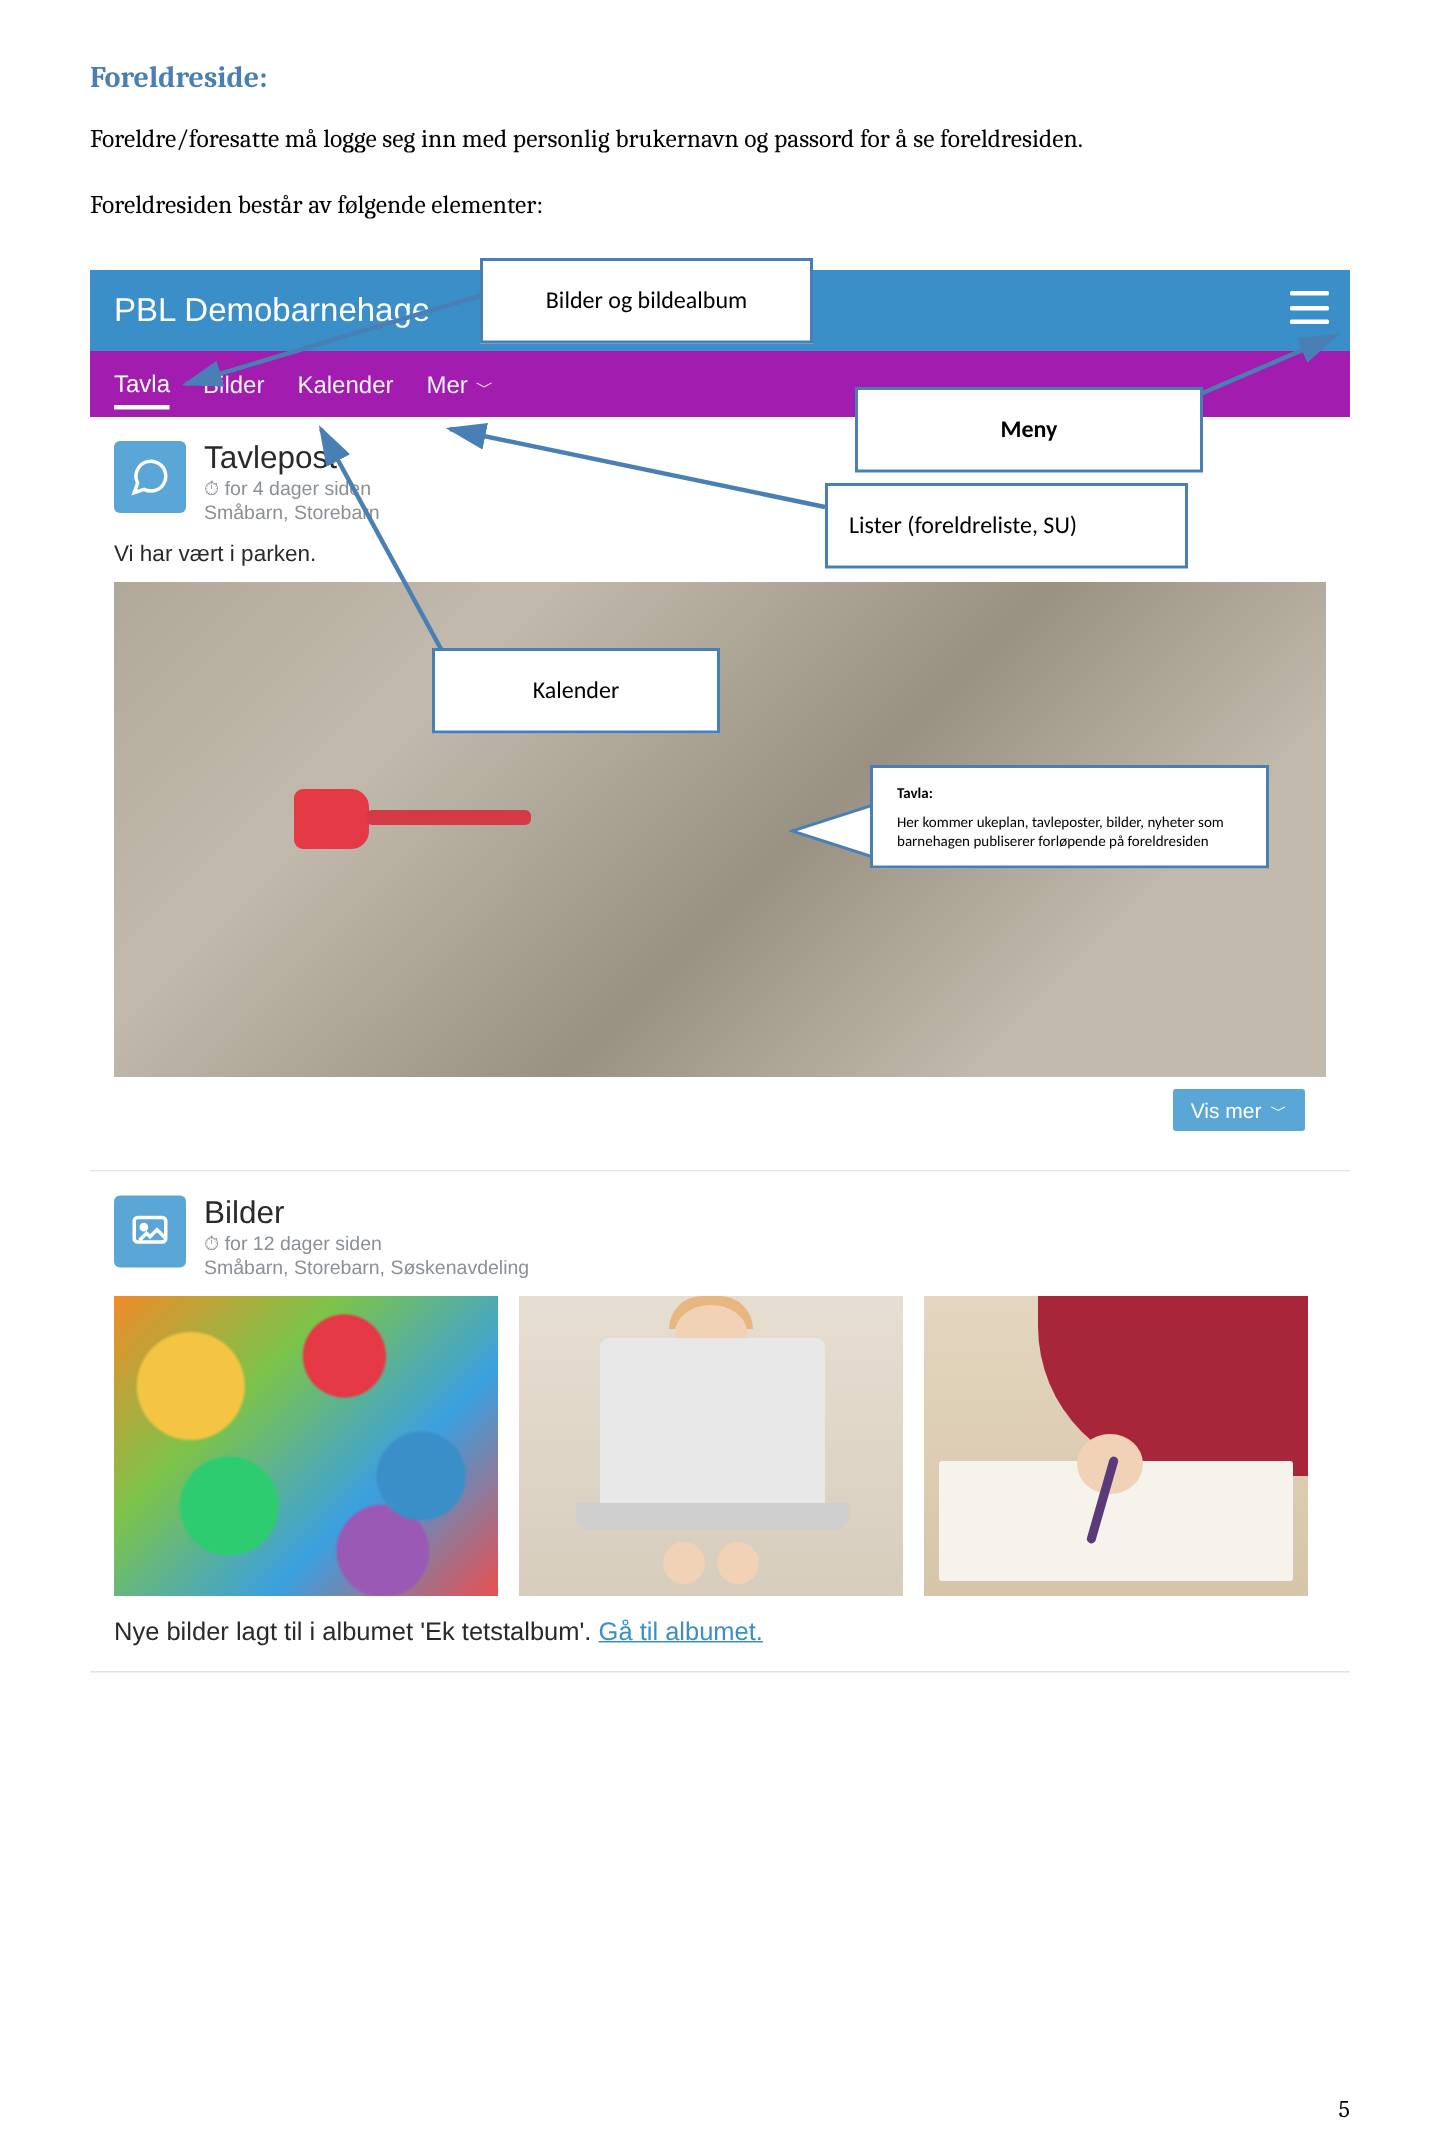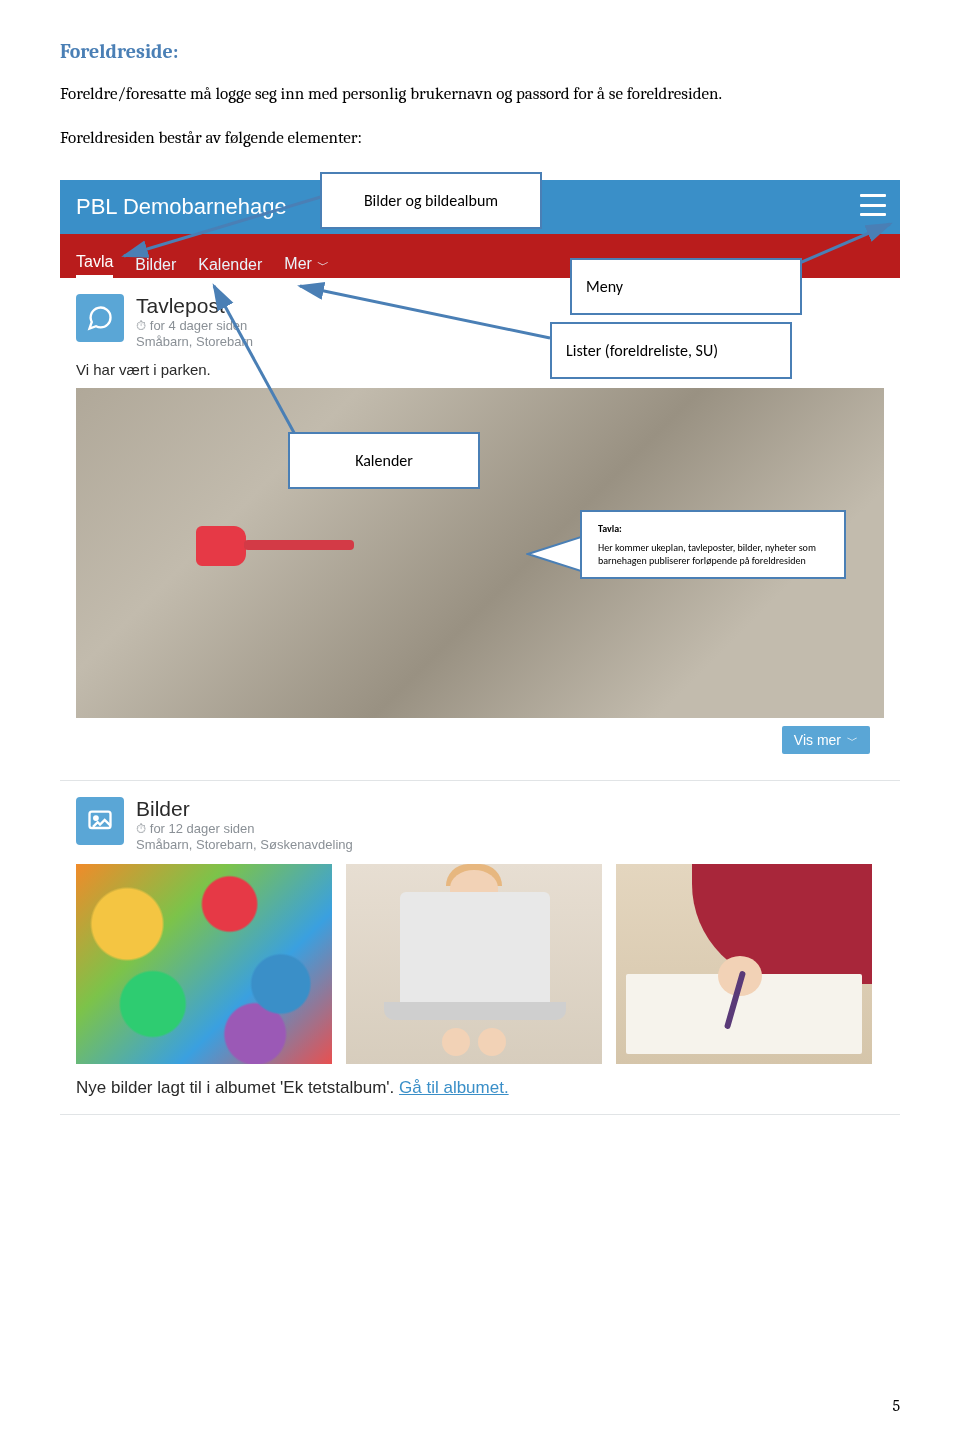--- a/index.html
+++ b/index.html
@@ -59,28 +59,28 @@
     right: 14px;
     top: 14px;
     width: 26px;
     height: 22px;
     display: flex;
     flex-direction: column;
     justify-content: space-between;
   }
   .hamburger div { height: 3px; background: #fff; border-radius: 1px; }
   .app-nav {
-    background: #b91c1c;
+    background: #a21caf;
     color: #fff;
     padding: 8px 16px 0;
     display: flex;
     gap: 22px;
     font-size: 16px;
     height: 36px;
-    align-items: flex-end;
+    align-items: center;
   }
   .nav-item { padding-bottom: 4px; color: #e9f3fa; font-weight: 300; }
   .nav-item.active { border-bottom: 3px solid #fff; color: #fff; }
   .nav-item .chev { font-size: 12px; margin-left: 2px; }
   .post {
     background: #fff;
     padding: 16px;
     margin: 0;
     border-bottom: 1px solid #e1e4e6;
   }
@@ -166,21 +166,21 @@
 </head>
 <body>
 
 <div class="heading">Foreldreside:</div>
 <div class="para">Foreldre/foresatte må logge seg inn med personlig brukernavn og passord for å se foreldresiden.</div>
 <div class="para">Foreldresiden består av følgende elementer:</div>
 
 <div class="screenshot-wrap">
 
   <div class="label-box" style="left:260px; top:-8px; width:190px; text-align:center;">Bilder og bildealbum</div>
-  <div class="label-box" style="left:510px; top:78px; width:200px; text-align:left;">Meny</div>
+  <div class="label-box" style="left:510px; top:78px; width:200px; text-align:center;font-weight:bold;">Meny</div>
   <div class="label-box" style="left:490px; top:142px; width:210px;">Lister (foreldreliste, SU)</div>
   <div class="label-box" style="left:228px; top:252px; width:160px; text-align:center;">Kalender</div>
 
   <svg class="arrow" style="left:54px; top:6px;" width="220" height="80">
     <defs>
         <marker id="ah1" markerWidth="10" markerHeight="10" refX="8" refY="3" orient="auto">
           <path d="M0,0 L0,6 L9,3 z" fill="#4a7fb5"></path>
         </marker>
       </defs>
     <line x1="210" y1="10" x2="10" y2="70" stroke="#4a7fb5" stroke-width="3" marker-end="url(#ah1)"></line>

